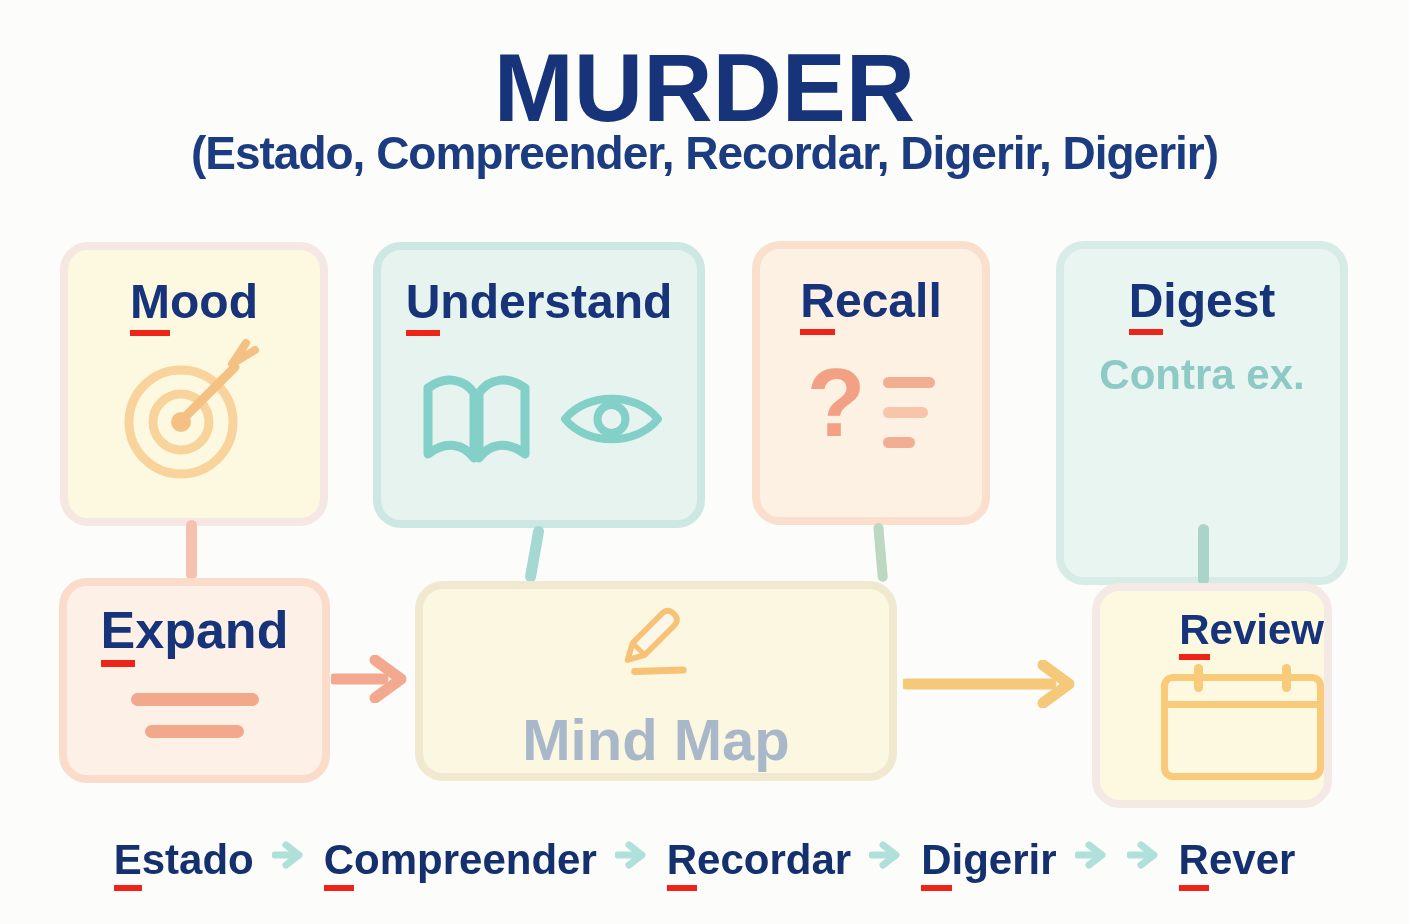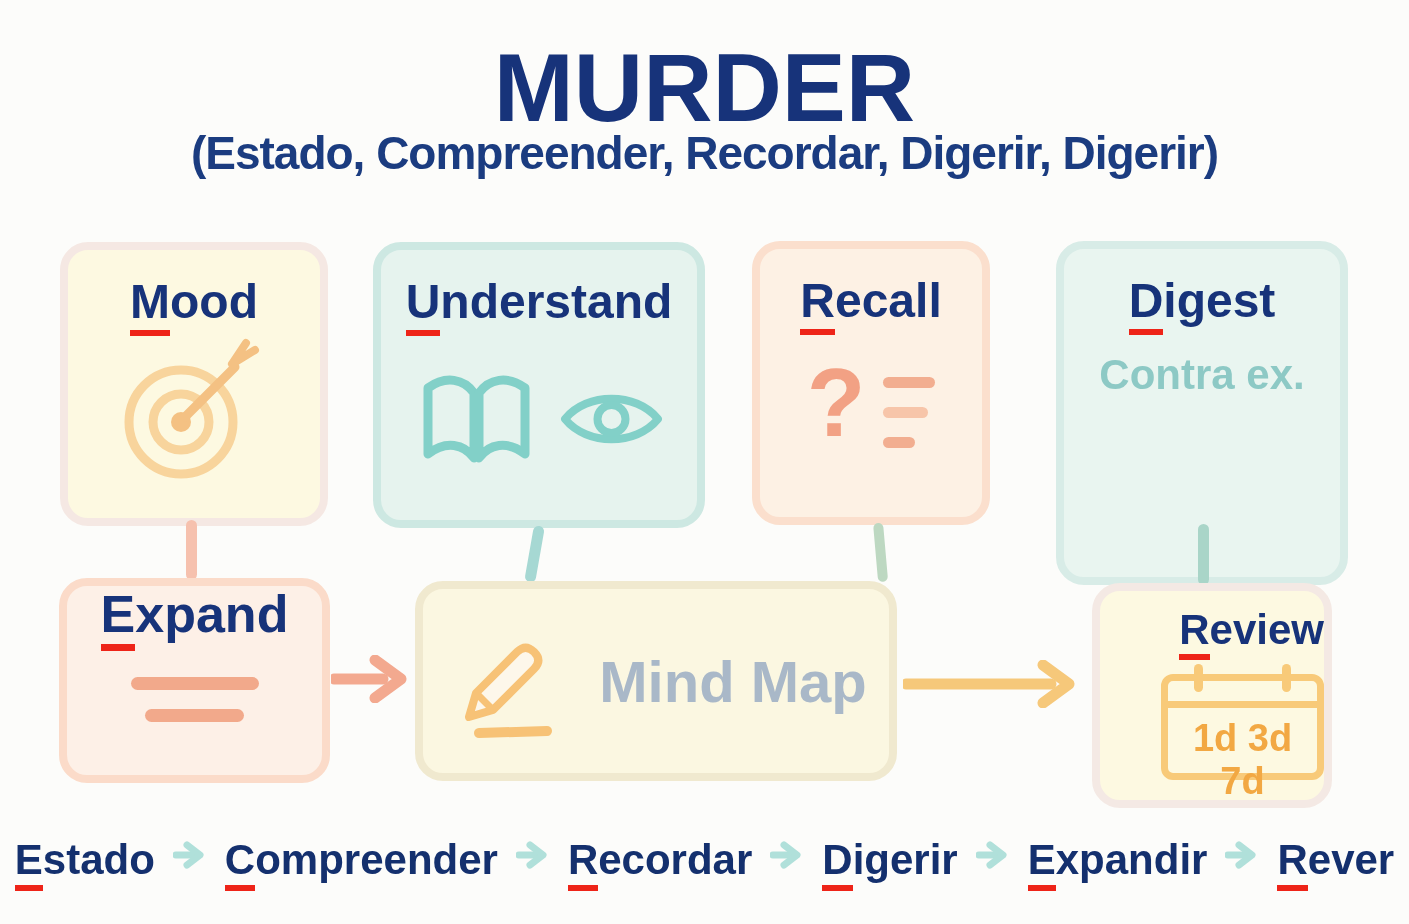--- a/index.html
+++ b/index.html
@@ -36,29 +36,29 @@
   .card-understand{left:373px;top:242px;width:332px;height:286px;
     background:#e6f3ee;border:8px solid #cde8e2;}
   .card-recall{left:752px;top:241px;width:238px;height:284px;
     background:#fdf1e4;border:8px solid #fbdfcd;}
   .card-digest{left:1056px;top:241px;width:292px;height:344px;
     background:#e9f5f0;border:8px solid #d8ece7;}
   .card-expand{left:59px;top:578px;width:271px;height:205px;
     background:#fdf0e7;border:8px solid #fbdbc9;}
   .card-mindmap{left:415px;top:581px;width:482px;height:200px;
     background:#fbf7e1;border:8px solid #f0e9cf;
-    flex-direction:row;justify-content:center;align-items:center;gap:26px;}
+    flex-direction:column;justify-content:center;align-items:center;gap:26px;}
   .card-review{left:1092px;top:583px;width:240px;height:225px;
     background:#fdf9e1;border:8px solid #f4e9e4;align-items:flex-end;}
 
   .card-mood .card-title,
   .card-understand .card-title,
   .card-recall .card-title,
   .card-digest .card-title{margin-top:26px;}
-  .card-expand .card-title{font-size:52px;}
+  .card-expand .card-title{margin-top:16px;font-size:52px;}
   .card-expand .fl{border-bottom-width:7px;}
   .card-review .card-title{margin-top:16px;font-size:42px;}
 
   
   .icon-row{display:flex;align-items:center;}
 
   
   .recall-row{display:flex;align-items:flex-start;gap:18px;margin-top:22px;}
   .question{font-size:96px;line-height:0.95;font-weight:bold;color:#f2a184;}
   .rlines{display:flex;flex-direction:column;gap:19px;margin-top:20px;}
@@ -199,21 +199,20 @@
     <line x1="3" y1="24" x2="148" y2="24" stroke="#f6c87a" stroke-width="11" stroke-linecap="round"></line>
     <polyline points="140,5 166,24 140,43" fill="none" stroke="#f6c87a" stroke-width="11" stroke-linecap="round" stroke-linejoin="round"></polyline>
   </svg>
 
   <div class="card card-review">
     <div class="card-title"><span class="fl">R</span><span>eview</span></div>
     <div class="calendar">
       <div class="cal-peg peg-l"></div>
       <div class="cal-peg peg-r"></div>
       <div class="cal-line"></div>
-      <div class="cal-text">1d 3d 7d</div>
     </div>
   </div>
 
   <div class="flow">
     <span><span class="fl">E</span><span>stado</span></span>
     <svg class="flow-arrow" width="34" height="30" viewBox="0 0 34 30">
         <line x1="3" y1="15" x2="19" y2="15" stroke="#b0e0da" stroke-width="7" stroke-linecap="round"></line>
         <polyline points="14,5 27,15 14,25" fill="none" stroke="#b0e0da" stroke-width="7" stroke-linecap="round" stroke-linejoin="round"></polyline>
       </svg>
     <span><span class="fl">C</span><span>ompreender</span></span>
@@ -224,21 +223,20 @@
     <span><span class="fl">R</span><span>ecordar</span></span>
     <svg class="flow-arrow" width="34" height="30" viewBox="0 0 34 30">
         <line x1="3" y1="15" x2="19" y2="15" stroke="#b0e0da" stroke-width="7" stroke-linecap="round"></line>
         <polyline points="14,5 27,15 14,25" fill="none" stroke="#b0e0da" stroke-width="7" stroke-linecap="round" stroke-linejoin="round"></polyline>
       </svg>
     <span><span class="fl">D</span><span>igerir</span></span>
     <svg class="flow-arrow" width="34" height="30" viewBox="0 0 34 30">
         <line x1="3" y1="15" x2="19" y2="15" stroke="#b0e0da" stroke-width="7" stroke-linecap="round"></line>
         <polyline points="14,5 27,15 14,25" fill="none" stroke="#b0e0da" stroke-width="7" stroke-linecap="round" stroke-linejoin="round"></polyline>
       </svg>
-    <span><span class="fl">E</span><span>xpandir</span></span>
     <svg class="flow-arrow" width="34" height="30" viewBox="0 0 34 30">
         <line x1="3" y1="15" x2="19" y2="15" stroke="#b0e0da" stroke-width="7" stroke-linecap="round"></line>
         <polyline points="14,5 27,15 14,25" fill="none" stroke="#b0e0da" stroke-width="7" stroke-linecap="round" stroke-linejoin="round"></polyline>
       </svg>
     <span><span class="fl">R</span><span>ever</span></span>
   </div>
 
 </div>
 
 </body></html>

